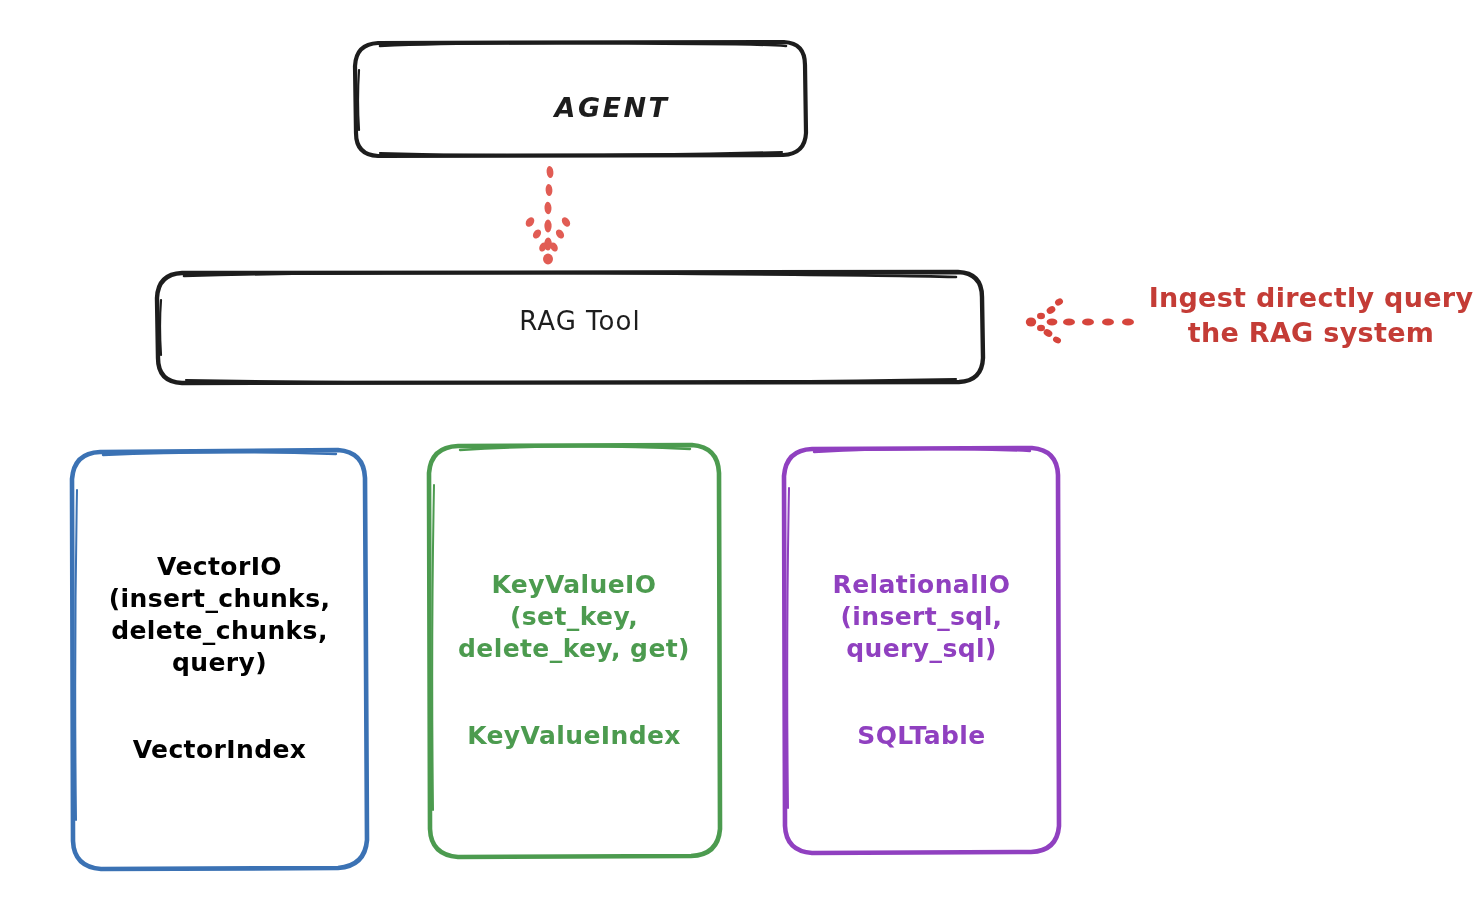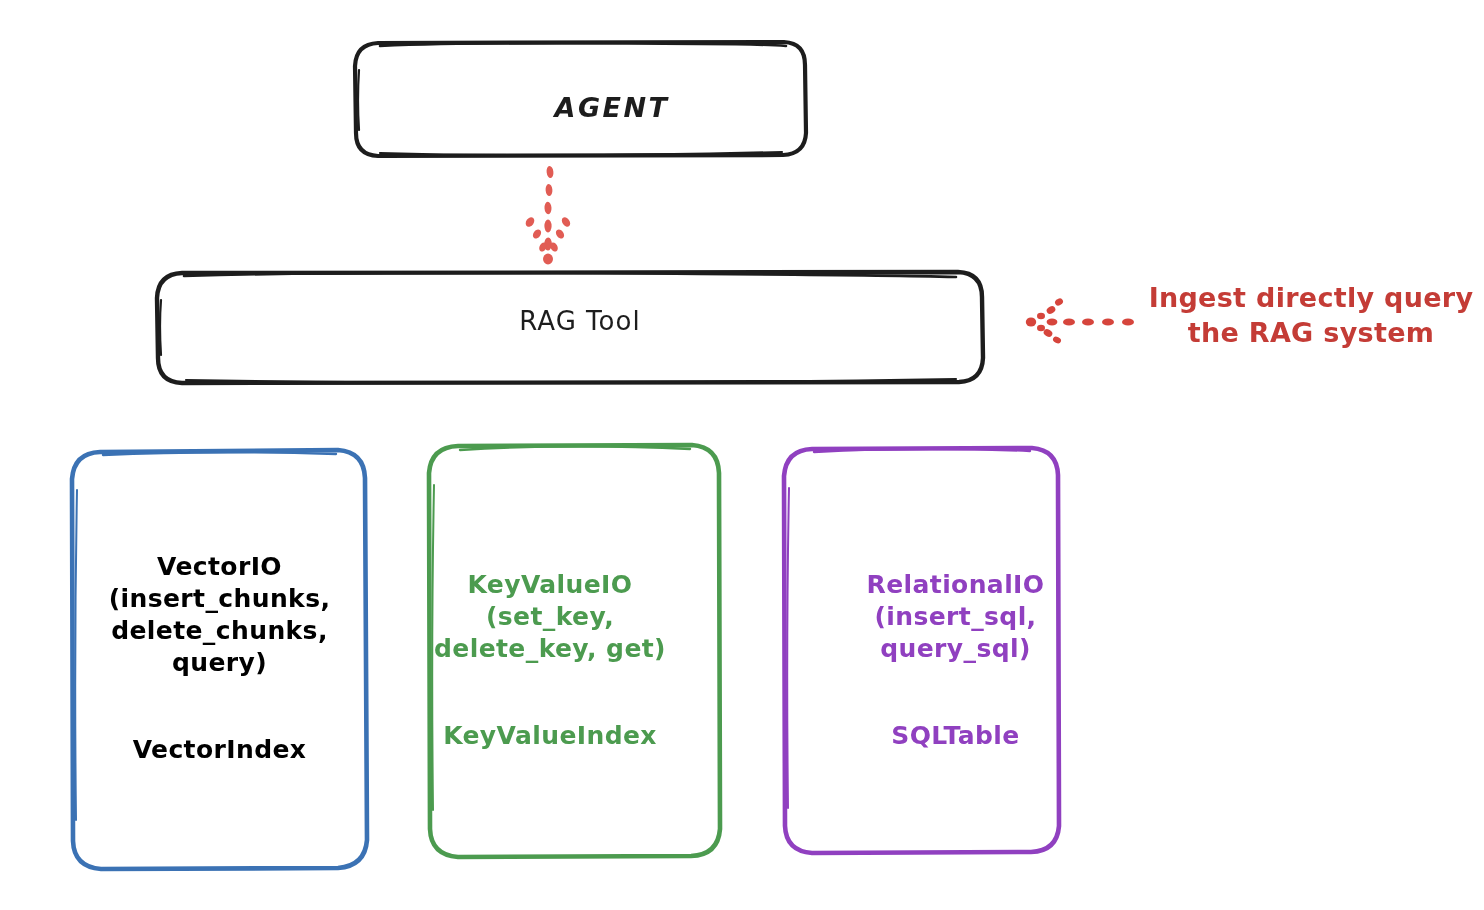--- a/index.html
+++ b/index.html
@@ -67,22 +67,22 @@
     font-weight: 600;
     line-height: 1.28;
   }
   .store-index {
     font-size: 25px;
     font-weight: 600;
     margin-top: 34px;
   }
 
   #vector-label   { left: 72px;  top: 530px; width: 295px; color: #000000; }
-  #keyvalue-label { left: 404px; top: 548px; width: 292px; color: #4c9b4f; }
-  #relational-label { left: 783px; top: 548px; width: 277px; color: #9040c0; padding-left: 34px; }
+  #keyvalue-label { left: 428px; top: 548px; width: 292px; color: #4c9b4f; }
+  #relational-label { left: 783px; top: 548px; width: 277px; color: #9040c0; }
 
   
   #ingest-note {
     position: absolute;
     left: 1146px;
     top: 280px;
     width: 330px;
     font-size: 27px;
     font-weight: 600;
     line-height: 1.30;

